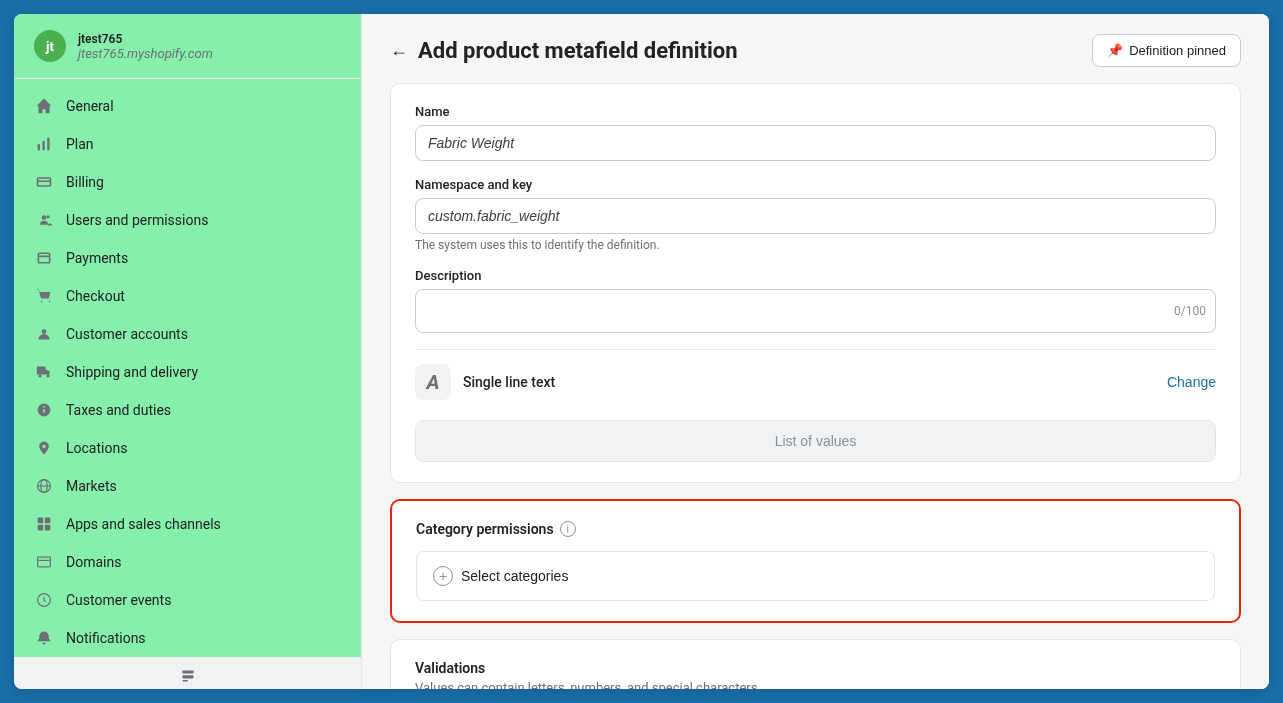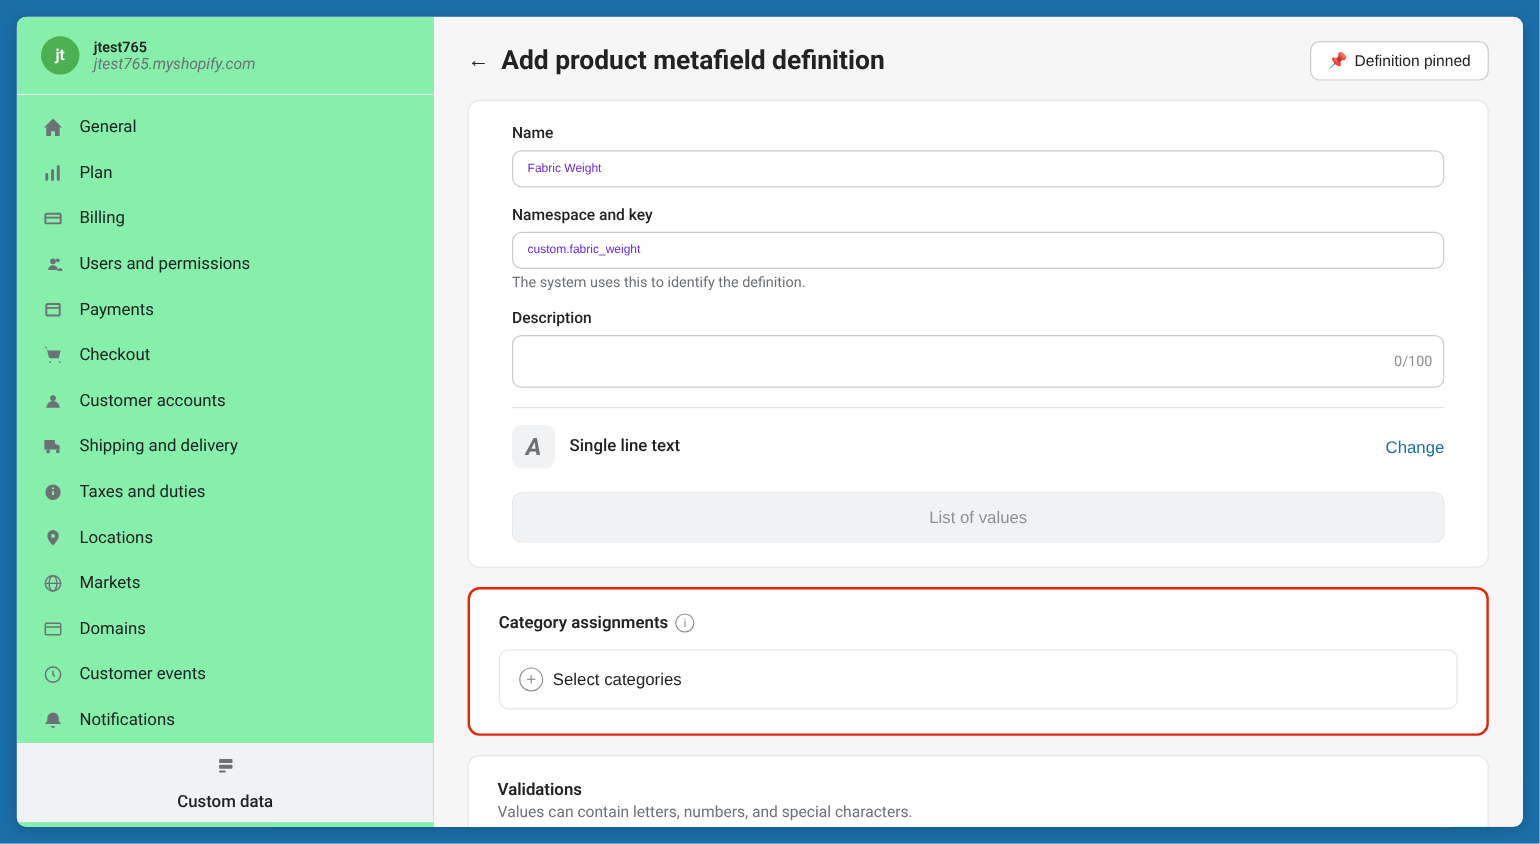--- a/index.html
+++ b/index.html
@@ -146,37 +146,38 @@
     .content-area {
       padding: 0 28px 24px 28px;
       display: flex;
       flex-direction: column;
       gap: 16px;
     }
     .card {
       background: #fff;
       border-radius: 10px;
       border: 1px solid #e3e5e7;
-      padding: 20px 36px;
+      padding: 20px 24px;
     }
     .field-label {
       font-size: 13px;
       font-weight: 500;
       color: #202223;
       margin-bottom: 6px;
     }
     .text-input {
       width: 100%;
       padding: 9px 12px;
       border: 1px solid #c9cccf;
       border-radius: 8px;
-      font-size: 10px;
-      color: #6d28d9;
+      font-size: 14px;
+      color: #404040;
       outline: none;
       background: #fff;
+      font-style: italic;
     }
     .helper-text {
       font-size: 12px;
       color: #6d7175;
       margin-top: 4px;
     }
     .description-wrapper {
       position: relative;
     }
     .description-input {
@@ -446,20 +447,31 @@
         </div>
         <div class="nav-item">
           <span class="nav-icon" style="color: rgb(109, 113, 117);">
             <svg width="16" height="16" viewBox="0 0 20 20" fill="currentColor">
               <circle cx="10" cy="10" r="8" fill="none" stroke="currentColor" stroke-width="1.5"></circle>
               <ellipse cx="10" cy="10" rx="4" ry="8" fill="none" stroke="currentColor" stroke-width="1.5"></ellipse>
               <line x1="2" y1="10" x2="18" y2="10" stroke="currentColor" stroke-width="1.5"></line>
             </svg>
           </span>
           <span>Markets</span>
+        </div>
+        <div class="nav-item">
+          <span class="nav-icon" style="color: rgb(109, 113, 117);">
+            <svg width="16" height="16" viewBox="0 0 20 20" fill="currentColor">
+              <rect x="2" y="2" width="7" height="7" rx="1"></rect>
+              <rect x="11" y="2" width="7" height="7" rx="1"></rect>
+              <rect x="2" y="11" width="7" height="7" rx="1"></rect>
+              <rect x="11" y="11" width="7" height="7" rx="1"></rect>
+            </svg>
+          </span>
+          <span>Apps and sales channels</span>
         </div>
         <div class="nav-item">
           <span class="nav-icon" style="color: rgb(109, 113, 117);">
             <svg width="16" height="16" viewBox="0 0 20 20" fill="currentColor">
               <rect x="2" y="4" width="16" height="12" rx="1" fill="none" stroke="currentColor" stroke-width="1.5"></rect>
               <line x1="2" y1="8" x2="18" y2="8" stroke="currentColor" stroke-width="1.5"></line>
             </svg>
           </span>
           <span>Domains</span>
         </div>
@@ -537,21 +549,21 @@
           <button class="change-btn">Change</button>
         </div>
 
         <div class="value-toggle">
           <button class="toggle-btn inactive">List of values</button>
         </div>
       </div>
 
       <div class="card-highlighted">
         <div class="section-title-row">
-          <span class="section-title">Category assignments</span>
+          <span class="section-title">Category permissions</span>
           <div class="info-icon">i</div>
         </div>
         <button class="select-categories-btn">
           <div class="plus-circle">+</div>
           <span>Select categories</span>
         </button>
       </div>
 
       <div class="validations-card">
         <div class="validations-title">Validations</div>

